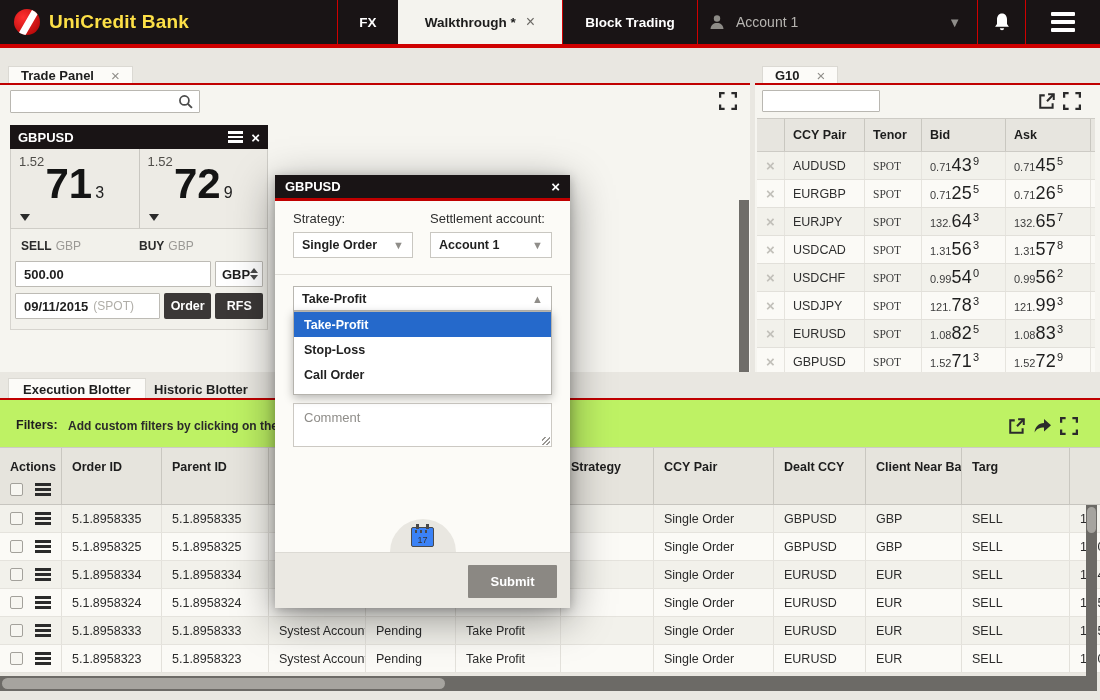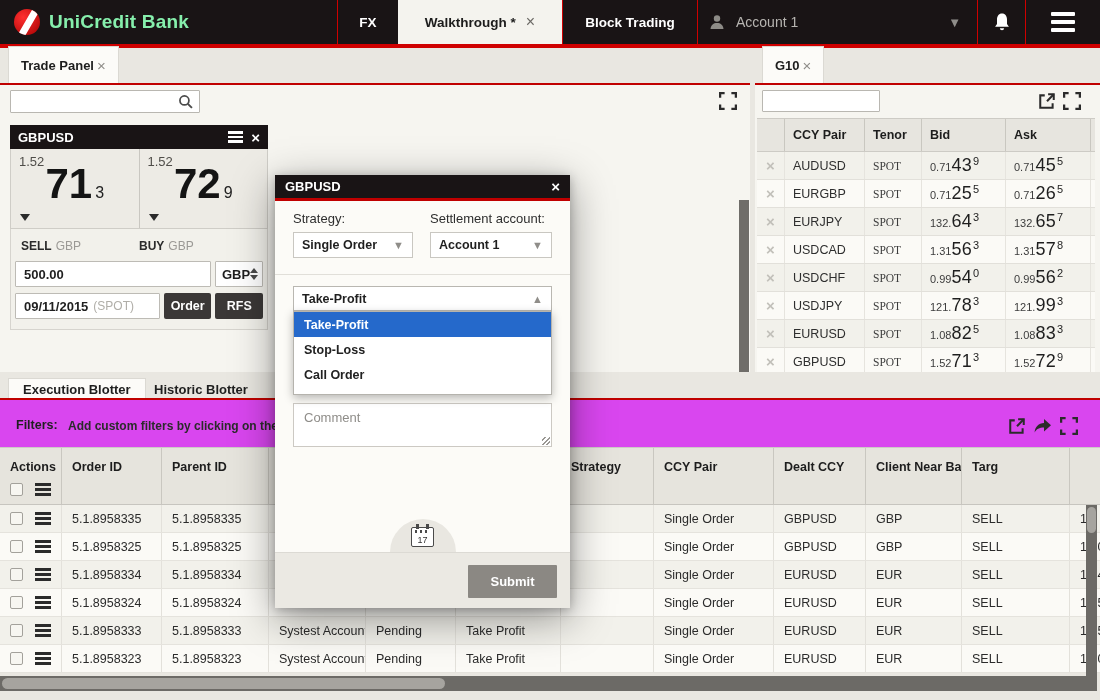--- a/index.html
+++ b/index.html
@@ -6,40 +6,40 @@
   html,body { width:1100px; height:700px; overflow:hidden; }
   body { font-family:"Liberation Sans", sans-serif; background:#e9e7e1; }
   .stage { position:relative; width:1100px; height:700px; overflow:hidden; background:#e9e7e1; }
   .abs { position:absolute; }
 
   
   .topbar { left:0; top:0; width:1100px; height:48px; background:#191415; border-bottom:4px solid #cf0000; display:flex; align-items:stretch; }
   .brand { width:337px; display:flex; align-items:center; gap:9px; padding-left:14px; }
   .logo-circle { width:26px; height:26px; border-radius:50%; background:radial-gradient(circle at 35% 32%, #ff3030, #a80000); position:relative; overflow:hidden; flex:0 0 auto; }
   .logo-slash { position:absolute; left:11px; top:-4px; width:7px; height:36px; background:#fff; transform:rotate(30deg); border-radius:3px; }
-  .brand-text { color:#86efac; font-size:19px; font-weight:700; letter-spacing:.2px; white-space:nowrap;text-align:right; }
+  .brand-text { color:#fde047; font-size:19px; font-weight:700; letter-spacing:.2px; white-space:nowrap;text-align:right; }
   .top-tab { display:flex; align-items:center; justify-content:center; gap:10px; color:#fff; font-weight:700; font-size:13.5px; border-left:1px solid #cf0000; white-space:nowrap; }
   .tab-fx { width:61px; }
   .tab-active { width:164px; background:#f4f3ee; color:#1c1c1c; border-left:none; }
   .tab-active .tab-close { color:#6b6965; font-weight:400; font-size:16px; }
   .tab-block { width:135px; }
   .acct { width:280px; border-left:1px solid #cf0000; display:flex; align-items:center; gap:10px; padding:0 16px 0 10px; }
   .acct-label { color:#b7b5b1; font-size:14px; flex:1; }
   .acct-chev { color:#8f8d89; font-size:13px; }
   .bellbox { width:48px; border-left:1px solid #cf0000; display:flex; align-items:center; justify-content:center; }
   .burgerbox { width:75px; border-left:1px solid #cf0000; display:flex; align-items:center; justify-content:center; }
   .burger { width:24px; display:flex; flex-direction:column; gap:4px; }
   .burger i { display:block; height:4px; background:#fff; border-radius:1px; }
 
   
   .tabstrip { height:37px; }
   .strip-left { left:0; top:48px; width:750px; }
   .strip-right { left:755px; top:48px; width:345px; }
   .redline { position:absolute; left:0; right:0; bottom:0; height:2px; background:#c00000; }
-  .panel-tab { position:absolute; bottom:2px; height:37px; display:inline-flex; align-items:center; gap:3px; padding:0 12px; background:#fcfbf8; border:1px solid #dbd9d3; border-bottom:none; font-weight:700; font-size:13px; color:#1d1d1d; }
+  .panel-tab { position:absolute; bottom:2px; height:17px; display:inline-flex; align-items:center; gap:17px; padding:0 12px; background:#fcfbf8; border:1px solid #dbd9d3; border-bottom:none; font-weight:700; font-size:13px; color:#1d1d1d; }
   .panel-tab .tab-close { color:#8f8d89; font-weight:400; font-size:15px; }
 
   
   .panel-body { background:#f6f5f0; overflow:hidden; }
   .body-left  { left:0;   top:85px; width:750px; height:287px; }
   .body-right { left:755px; top:85px; width:345px; height:287px; }
 
   .search-input { position:absolute; background:#fff; border:1px solid #b9b7b1; border-radius:1px; font:12px "Liberation Sans",sans-serif; padding:0 22px 0 6px; }
   .icon-btn { position:absolute; width:18px; height:18px; cursor:pointer; }
   .vbar-left { left:739px; top:115px; width:10px; height:257px; background:#6f6d69; position:absolute; }
@@ -90,21 +90,21 @@
   .g10-tenor { font-size:11.5px; color:#3c3c3c;font-family:Liberation Serif, serif; }
   .px-pre { font-size:11px; color:#3c3c3c; }
   .px-big { font-size:18px; color:#1e1e1e; letter-spacing:.3px; }
   .px-sup { font-size:11px; color:#1e1e1e; position:relative; top:-6px; margin-left:1px; }
 
   
   .blot-strip { left:0; top:378px; width:1100px; height:22px; }
   .blot-strip .redline { height:2px; }
   .blot-tab { position:absolute; bottom:0; height:22px; display:flex; align-items:center; padding:0 14px; font-weight:700; font-size:13px; color:#1f1f1f; }
   .blot-tab.active { background:#fcfbf8; border:1px solid #dbd9d3; border-bottom:none; }
-  .filters-row { left:0; top:400px; width:1100px; height:47px; background:#d946ef; position:absolute; }
+  .filters-row { left:0; top:400px; width:1100px; height:47px; background:#bef264; position:absolute; }
   .filters-label { position:absolute; left:16px; top:18px; font-weight:700; font-size:12.5px; color:#1f1f1f; }
   .filters-hint { position:absolute; left:68px; top:19px; font-weight:700; font-size:12px; color:#2b2b2b; white-space:nowrap; }
   .blot-table { left:0; top:447px; width:1100px; position:absolute; }
   .b-hrow { display:grid; height:58px; background:#e6e4dd; border-top:1px solid #cdcbc5; border-bottom:1px solid #c7c5bf; }
   .bh-cell { border-right:1px solid #c9c7c0; padding:12px 0 0 10px; font-weight:700; font-size:12.5px; color:#1d1d1d; position:relative; overflow:hidden; white-space:nowrap; }
   .bh-controls { position:absolute; left:10px; bottom:8px; display:flex; align-items:center; gap:12px; }
   .b-row { display:grid; height:28px; border-bottom:1px solid #e5e3dd; align-items:center; }
   .b-row.odd { background:#f2f1eb; }
   .b-row.even { background:#fbfaf6; }
   .b-cell { padding-left:10px; font-size:12.5px; color:#2b2b2b; border-right:1px solid #e3e1db; height:100%; display:flex; align-items:center; overflow:hidden; white-space:nowrap; }
@@ -131,21 +131,21 @@
   .m-divider { position:absolute; left:0; right:0; top:99px; border-top:1px solid #e1dfd9; }
   .combo { left:18px; right:18px; top:111px; height:25px; border-color:#b9b7b1; }
   .dd-list { position:absolute; left:18px; right:18px; top:136px; background:#fff; border:1px solid #b5b3ad; box-shadow:0 3px 9px rgba(0,0,0,.28); padding-bottom:7px; z-index:5; }
   .dd-option { height:25px; display:flex; align-items:center; padding:0 10px; font-weight:700; font-size:12.5px; color:#222; cursor:pointer; }
   .dd-option.selected { background:#2569cb; color:#fff; }
   .comment-wrap { position:absolute; left:18px; right:18px; top:228px; height:44px; }
   .comment { width:100%; height:44px; border:1px solid #ccc9c3; background:#fff; resize:none; font:13px "Liberation Sans",sans-serif; padding:6px 10px; color:#1f1f1f; }
   .comment::placeholder { color:#8f8d89; }
   .grip { position:absolute; right:2px; bottom:2px; width:8px; height:8px; background:repeating-linear-gradient(135deg, transparent 0 2px, #9a9894 2px 3.2px); }
   .bump { position:absolute; left:50%; transform:translateX(-50%); top:344px; width:66px; height:33px; border-radius:66px 66px 0 0; background:#e9e7e1; display:flex; justify-content:center; }
-  .cal { margin-top:8px; width:23px; height:20px; background:#ffffff; border:1.5px solid #4a4a4a; border-radius:2px; position:relative; font-weight:400; }
+  .cal { margin-top:8px; width:23px; height:20px; background:#3b82f6; border:1.5px solid #4a4a4a; border-radius:2px; position:relative; font-weight:400; }
   .cal .t1,.cal .t2 { position:absolute; top:-4px; width:3px; height:5px; background:#4a4a4a; }
   .cal .t1 { left:4px; } .cal .t2 { right:4px; }
   .cal .marks { position:absolute; top:2px; left:3px; right:3px; height:3px; background:repeating-linear-gradient(90deg,#4a4a4a 0 2px, transparent 2px 5px); }
   .cal .day { position:absolute; bottom:1px; width:100%; text-align:center; font-size:9px; color:#333; }
   .m-footer { position:absolute; left:0; right:0; top:377px; height:56px; background:#ebe9e3; border-top:1px solid #dcdad4; }
   .submit { position:absolute; right:13px; top:12px; width:89px; height:33px; background:#8b8883; color:#fff; font-weight:700; font-size:13px; display:flex; align-items:center; justify-content:center; border-radius:1px; cursor:pointer; }
 </style>
 </head>
 <body>
 

